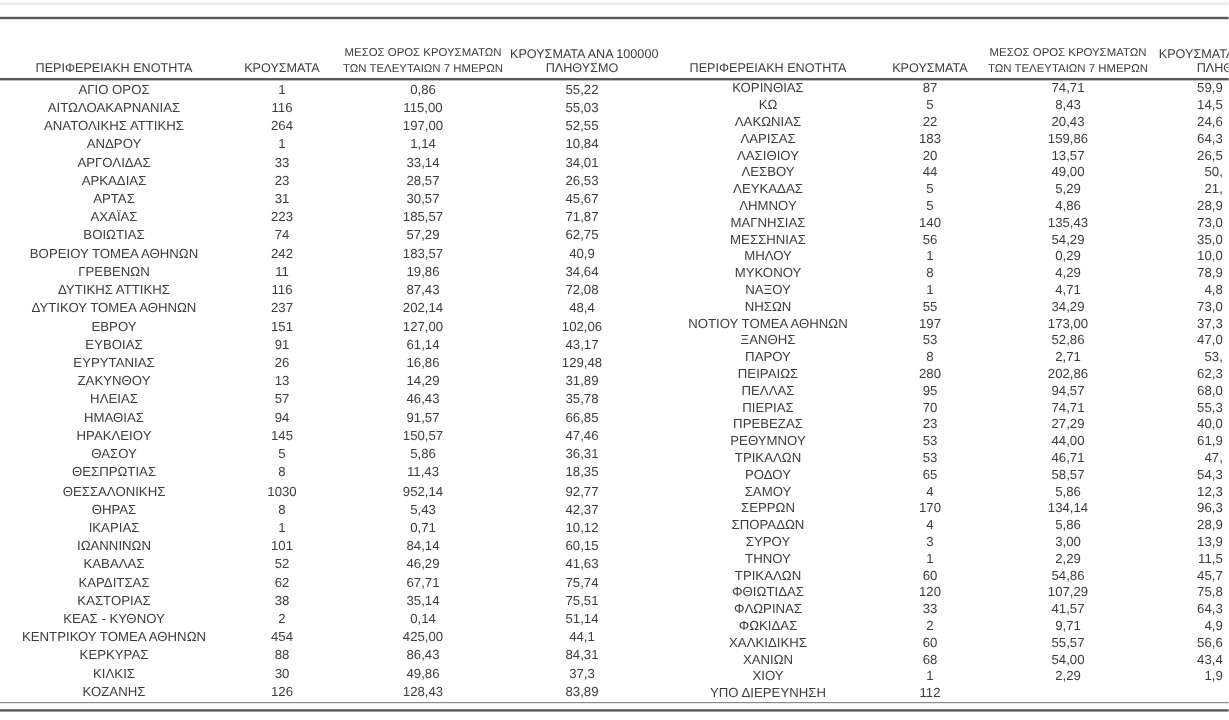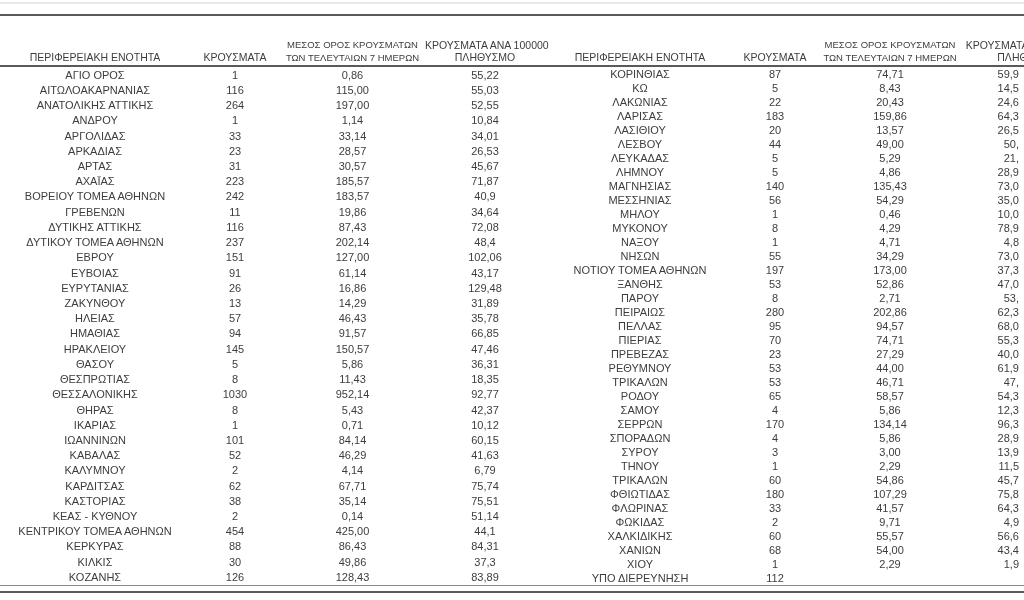--- a/index.html
+++ b/index.html
@@ -94,20 +94,26 @@
             <td class="c2">30,57</td>
             <td class="c3">45,67</td>
           </tr>
           <tr>
             <td class="c0">ΑΧΑΪΑΣ</td>
             <td class="c1">223</td>
             <td class="c2">185,57</td>
             <td class="c3">71,87</td>
           </tr>
           <tr>
+            <td class="c0">ΒΟΙΩΤΙΑΣ</td>
+            <td class="c1">74</td>
+            <td class="c2">57,29</td>
+            <td class="c3">62,75</td>
+          </tr>
+          <tr>
             <td class="c0">ΒΟΡΕΙΟΥ ΤΟΜΕΑ ΑΘΗΝΩΝ</td>
             <td class="c1">242</td>
             <td class="c2">183,57</td>
             <td class="c3">40,9</td>
           </tr>
           <tr>
             <td class="c0">ΓΡΕΒΕΝΩΝ</td>
             <td class="c1">11</td>
             <td class="c2">19,86</td>
             <td class="c3">34,64</td>
@@ -200,26 +206,20 @@
             <td class="c0">ΙΩΑΝΝΙΝΩΝ</td>
             <td class="c1">101</td>
             <td class="c2">84,14</td>
             <td class="c3">60,15</td>
           </tr>
           <tr>
             <td class="c0">ΚΑΒΑΛΑΣ</td>
             <td class="c1">52</td>
             <td class="c2">46,29</td>
             <td class="c3">41,63</td>
-          </tr>
-          <tr>
-            <td class="c0">ΚΑΛΥΜΝΟΥ</td>
-            <td class="c1">2</td>
-            <td class="c2">4,14</td>
-            <td class="c3">6,79</td>
           </tr>
           <tr>
             <td class="c0">ΚΑΡΔΙΤΣΑΣ</td>
             <td class="c1">62</td>
             <td class="c2">67,71</td>
             <td class="c3">75,74</td>
           </tr>
           <tr>
             <td class="c0">ΚΑΣΤΟΡΙΑΣ</td>
             <td class="c1">38</td>
@@ -331,21 +331,21 @@
           </tr>
           <tr>
             <td class="c0">ΜΕΣΣΗΝΙΑΣ</td>
             <td class="c1">56</td>
             <td class="c2">54,29</td>
             <td class="c3">35,0</td>
           </tr>
           <tr>
             <td class="c0">ΜΗΛΟΥ</td>
             <td class="c1">1</td>
-            <td class="c2">0,46</td>
+            <td class="c2">0,29</td>
             <td class="c3">10,0</td>
           </tr>
           <tr>
             <td class="c0">ΜΥΚΟΝΟΥ</td>
             <td class="c1">8</td>
             <td class="c2">4,29</td>
             <td class="c3">78,9</td>
           </tr>
           <tr>
             <td class="c0">ΝΑΞΟΥ</td>
@@ -450,21 +450,21 @@
             <td class="c3">11,5</td>
           </tr>
           <tr>
             <td class="c0">ΤΡΙΚΑΛΩΝ</td>
             <td class="c1">60</td>
             <td class="c2">54,86</td>
             <td class="c3">45,7</td>
           </tr>
           <tr>
             <td class="c0">ΦΘΙΩΤΙΔΑΣ</td>
-            <td class="c1">180</td>
+            <td class="c1">120</td>
             <td class="c2">107,29</td>
             <td class="c3">75,8</td>
           </tr>
           <tr>
             <td class="c0">ΦΛΩΡΙΝΑΣ</td>
             <td class="c1">33</td>
             <td class="c2">41,57</td>
             <td class="c3">64,3</td>
           </tr>
           <tr>

